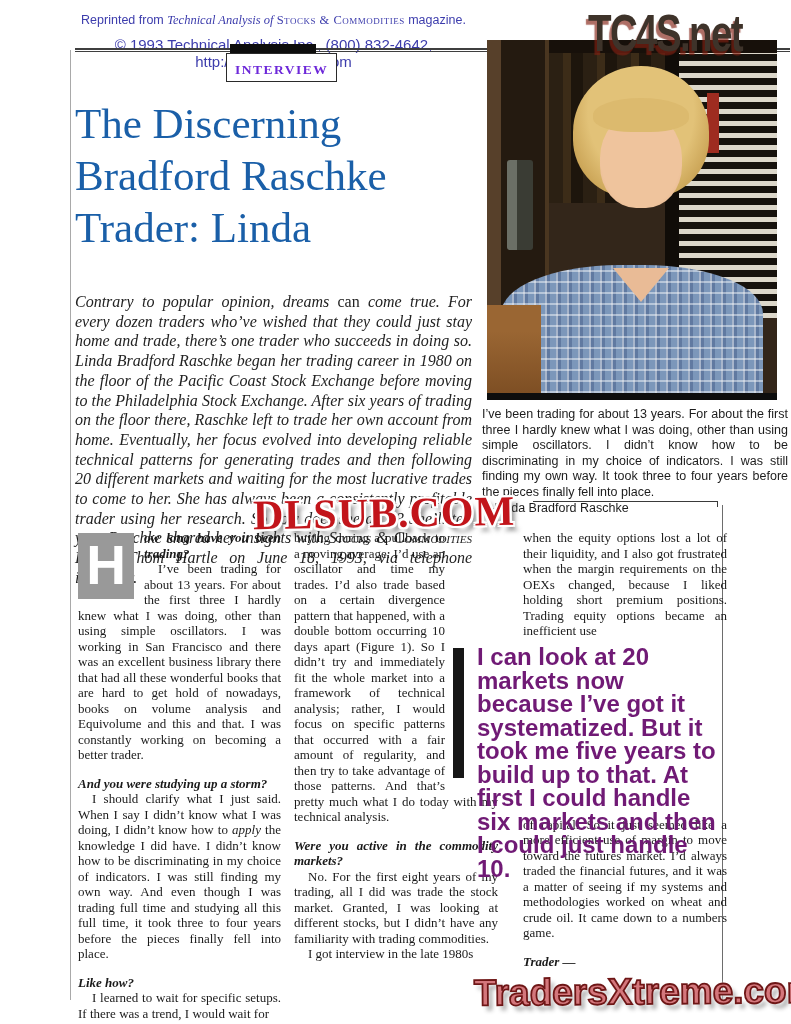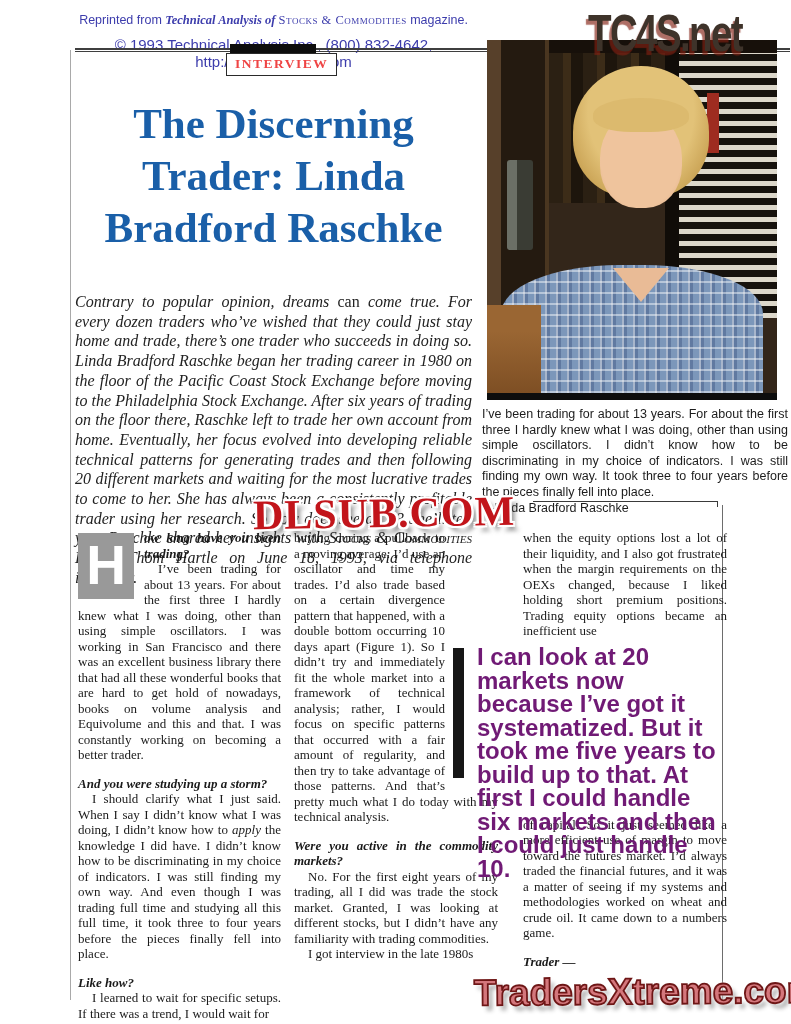--- a/index.html
+++ b/index.html
@@ -7,39 +7,39 @@
   .page {
     position:relative; width:791px; height:1024px; margin:0 auto;
     background:#ffffff; overflow:hidden;
     font-family:"Liberation Serif", serif; color:#1a1a1a;
   }
 
   
   .hdr { position:absolute; left:75px; top:13px; width:397px; text-align:center;
          font-family:"Liberation Sans", sans-serif; color:#3c3cac; }
   .hdr-line1 { font-size:12.5px; }
-  .hdr-line1 .it { font-family:"Liberation Serif", serif; font-style:italic;font-weight:bold; }
+  .hdr-line1 .it { font-family:"Liberation Serif", serif; font-style:italic; }
   .hdr-line1 .sc { font-family:"Liberation Serif", serif; font-variant:small-caps; letter-spacing:.5px; }
   .hdr-line2 { font-size:15px; margin-top:8px; }
   .hdr-line2 .b { font-weight:bold; }
 
   .rule-double { position:absolute; left:75px; top:48px; width:715px; height:4px;
                  border-top:2px solid #3f3f3f; border-bottom:1px solid #3f3f3f; }
   .interview-bar { position:absolute; left:230px; top:44px; width:86px; height:9px; background:#0d0d0d; }
   .interview-box { position:absolute; left:226px; top:53px; background:#fff;
-                   border:1.5px solid #2a2a2a; padding:2px 8px 3px 8px;
+                   border:1.5px solid #2a2a2a; padding:8px 8px 3px 8px;
                    font-family:"Liberation Serif", serif; font-weight:bold; font-size:13.5px;
-                   letter-spacing:1.5px; color:#ef4444; }
+                   letter-spacing:1.5px; color:#6d28d9; }
 
   .rule-left  { position:absolute; left:70px; top:50px; width:1px; height:950px; background:#a9a9a9; }
   .rule-right { position:absolute; left:722px; top:505px; width:1px; height:497px; background:#6d6d6d; }
 
   
-  .title { position:absolute; left:75px; top:98px; width:397px; text-align:center;
-           font-weight:bold; font-size:43px; line-height:52px; color:#1a5fa8; }
+  .title { position:absolute; left:75px; top:98px; width:397px; 
+           font-weight:normal; font-size:43px; line-height:52px; color:#1a5fa8; }
 
   
   .intro { position:absolute; left:75px; top:292px; width:397px;
            font-style:italic; font-size:16px; line-height:19.7px; text-align:justify; color:#222; }
   .intro .rm { font-style:normal; }
   .intro .sc { font-variant:small-caps; }
 
   
   .photo { position:absolute; left:487px; top:40px; width:290px; height:360px;
            background:#33261a; overflow:hidden; z-index:2; }
@@ -133,22 +133,22 @@
   </div>
 
   <div class="rule-double"></div>
   <div class="interview-bar"></div>
   <div class="interview-box">INTERVIEW</div>
   <div class="rule-left"></div>
   <div class="rule-right"></div>
 
   <h1 class="title">
     <div>The Discerning</div>
+    <div>Bradford Raschke</div>
     <div>Trader: Linda</div>
-    <div>Bradford Raschke</div>
   </h1>
 
   <p class="intro"><span>Contrary to popular opinion, dreams </span><span class="rm">can</span><span> come true. For every dozen traders who’ve wished that they could just stay home and trade, there’s one trader who succeeds in doing so. Linda Bradford Raschke began her trading career in 1980 on the floor of the Pacific Coast Stock Exchange before moving to the Philadelphia Stock Exchange. After six years of trading on the floor there, Raschke left to trade her own account from home. Eventually, her focus evolved into developing reliable technical patterns for generating trades and then following 20 different markets and waiting for the most lucrative trades to come to her. She has always been a consistently profitable trader using her research. So how does she do it? She’ll tell you: Raschke shared her insights with </span><span class="sc">Stocks &amp; Commodities</span><span> Editor Thom Hartle on June 18, 1993, via telephone interview.</span></p>
 
   <div class="photo" role="img">
     <div class="ph-topboard"></div>
     <div class="ph-midbooks"></div>
     <div class="ph-leftcase"></div>
     <div class="ph-rightbooks"></div>
     <div class="ph-hair"></div>

